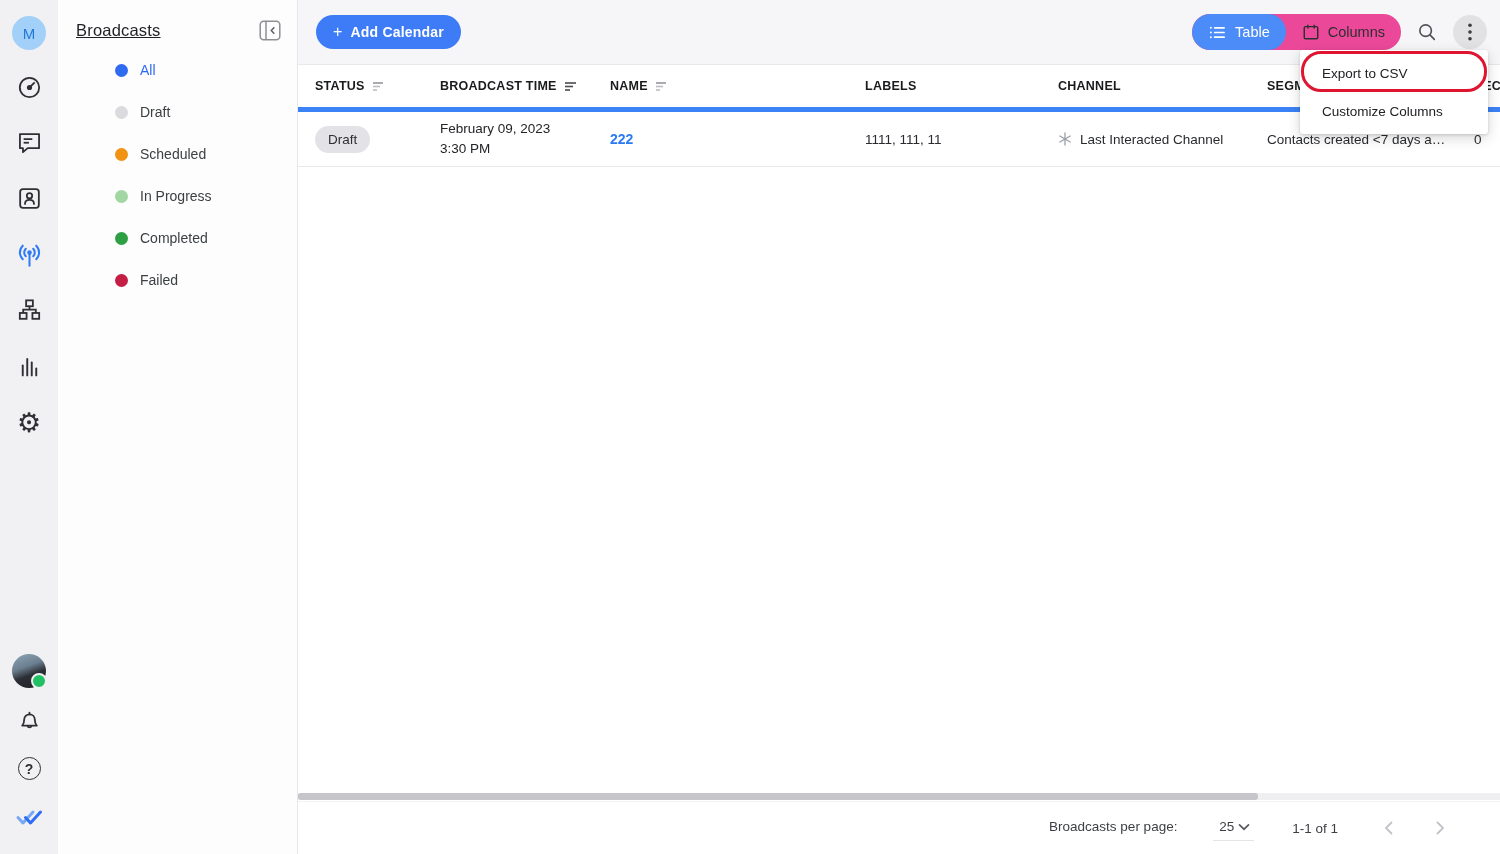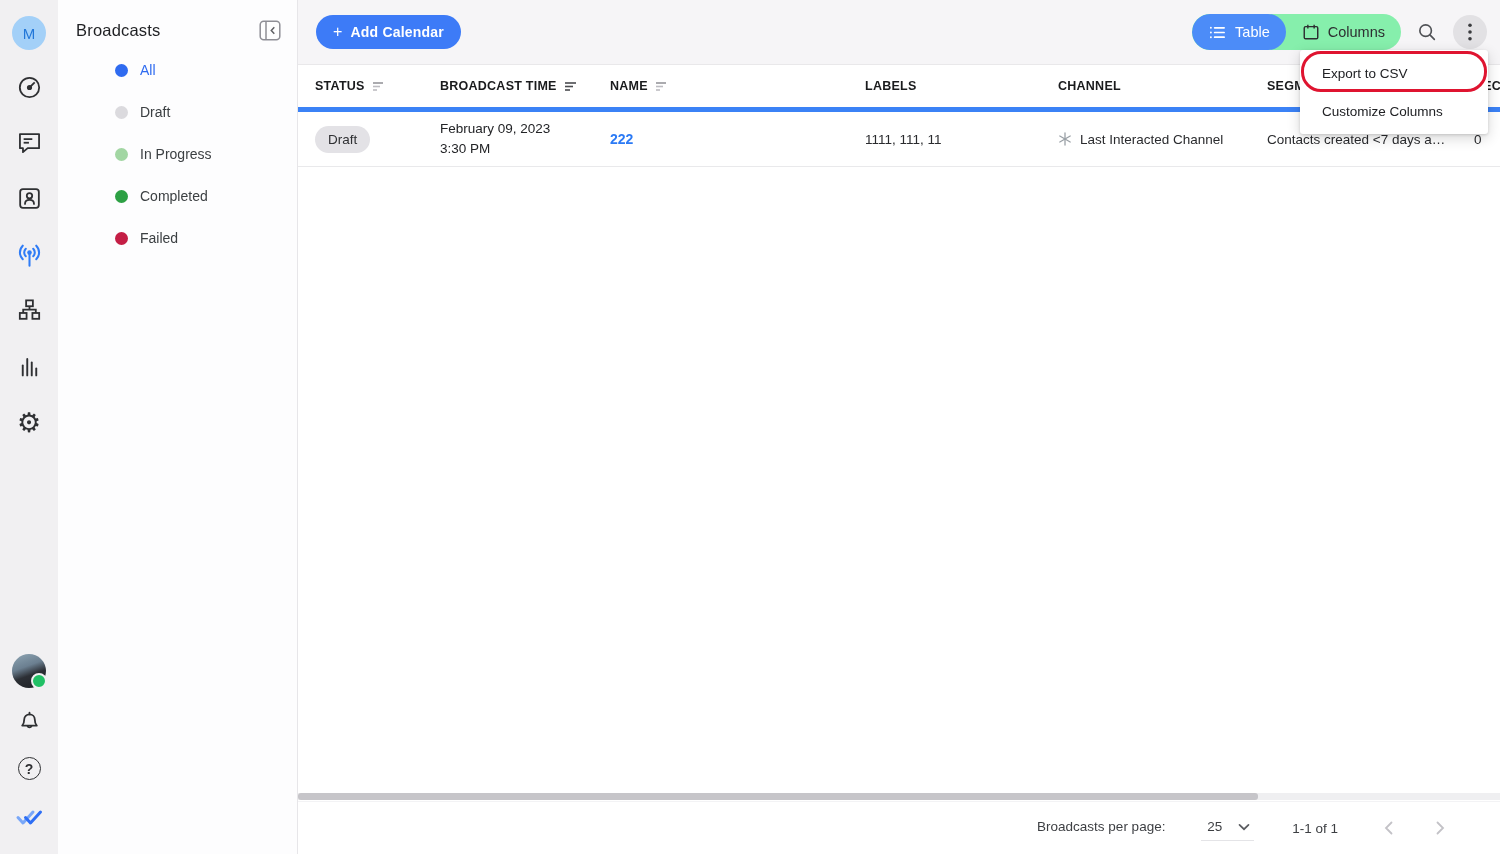--- a/index.html
+++ b/index.html
@@ -17,37 +17,37 @@
               background:linear-gradient(160deg,#8fa6b5 0%,#6b7f90 38%,#2c2f35 60%,#1d2024 100%); }
   .photo-avatar::after { content:""; position:absolute; right:-1px; bottom:-1px; width:12px; height:12px;
               border-radius:50%; background:#21c065; border:2px solid #f1f0f2; }
   .help-circle { width:23px; height:23px; border:1.7px solid #2f3033; border-radius:50%;
               display:flex; align-items:center; justify-content:center; font-size:14px; font-weight:700; color:#2f3033; }
   .gear-glyph { font-size:27px; line-height:27px; color:#2f3033; font-family:"DejaVu Sans",sans-serif; }
   
   .sidebar { position:absolute; left:58px; top:0; width:240px; height:854px; background:#fdfdfe;
              border-right:1px solid #e7e6e9; z-index:4; }
   .sb-head { display:flex; align-items:center; padding:20px 16px 0 18px; }
-  .sb-title { font-size:16.5px; font-weight:500; color:#1f2023; letter-spacing:.2px; }
+  .sb-title { font-size:16.5px; font-weight:500; color:#1f2023; letter-spacing:.2px;text-decoration:underline; }
   .collapse-btn { margin-left:auto; cursor:pointer; display:flex; }
   .filters { position:absolute; top:49px; left:0; right:13px; }
   .filter-item { height:42px; display:flex; align-items:center; padding-left:57px; cursor:pointer; font-size:14px; color:#3c4043; }
   .filter-item .dot { width:13px; height:13px; border-radius:50%; margin-right:12px; flex:0 0 13px; }
   .filter-item.active { color:#2f6bf0; }
   .dot-all{background:#2f6bf0;} .dot-draft{background:#dbdade;} .dot-scheduled{background:#f29213;}
   .dot-inprogress{background:#a2d6a3;} .dot-completed{background:#2da044;} .dot-failed{background:#c41e45;}
   
   .main { position:absolute; left:298px; top:0; width:1202px; height:854px; background:#fff; }
   .topbar { height:65px; background:#f6f5f7; border-bottom:1px solid #e9e8ea;
             display:flex; align-items:center; padding:0 13px 0 18px; }
   .add-btn { height:34px; border:none; border-radius:17px; background:#3d7bf7; color:#fff;
              font-family:inherit; font-size:14px; font-weight:700; padding:0 17px;
              display:flex; align-items:center; gap:8px; cursor:pointer; letter-spacing:.2px; }
   .tb-right { margin-left:auto; display:flex; align-items:center; gap:15px; }
-  .view-toggle { display:flex; height:36px; border-radius:18px; background:#86efac; overflow:hidden; }
+  .view-toggle { display:flex; height:36px; border-radius:18px; background:#ec4899; overflow:hidden; }
   .seg { display:flex; align-items:center; gap:8px; padding:0 16px; font-size:14.5px; cursor:pointer; color:#2d2e31; }
   .seg.sel { background:#4c8cf8; color:#fff; border-radius:18px; font-weight:500; }
   .icon-btn { display:flex; align-items:center; justify-content:center; cursor:pointer; }
   .kebab-btn { width:34px; height:34px; border-radius:50%; background:#e2e1e4; }
   
   .thead { height:47px; display:flex; align-items:center; border-bottom:5px solid #3b82f6; padding-left:17px; }
   .th { display:flex; align-items:center; gap:7px; font-size:12.5px; font-weight:700; color:#1a1b1d;
         letter-spacing:.25px; white-space:nowrap; cursor:pointer; }
   .trow { height:55px; display:flex; align-items:center; border-bottom:1px solid #e9e9eb;
           padding-left:17px; font-size:13.5px; color:#2a2b2e; }
@@ -66,21 +66,21 @@
                color:#212225; cursor:pointer; white-space:nowrap; }
   .annotation { position:absolute; left:1px; right:1px; top:1px; height:41px;
                 border:3.5px solid #df1430; border-radius:20px; pointer-events:none; z-index:11; }
   
   .hscroll { position:absolute; left:0; right:0; top:793px; height:7px; background:#efeff1; cursor:pointer; }
   .hscroll .thumb { width:960px; height:7px; background:#c6c5c9; border-radius:3px; cursor:grab; }
   .footer { position:absolute; left:0; right:0; bottom:0; height:53px; background:#fff;
             display:flex; align-items:center; justify-content:flex-end; padding-right:38px;
             font-size:13.5px; color:#3d3f43; border-top:1px solid #f3f3f5; }
   .per-page { margin-right:38px; }
-  .pp-select { display:inline-flex; align-items:center; gap:16px; margin-left:32px; padding:4px 4px 6px 6px;
+  .pp-select { display:inline-flex; align-items:center; gap:4px; margin-left:32px; padding:4px 4px 6px 6px;
                border-bottom:1px solid #e4e4e7; cursor:pointer; }
   .range { margin-right:28px; }
   .pg-btn { width:44px; display:flex; justify-content:center; cursor:default; }
 </style>
 </head>
 <body>
 
 <div class="rail">
   <div class="ri" style="top:16px;">
     <div class="avatar-m">M</div>
@@ -168,20 +168,24 @@
     </span>
   </div>
   <div class="filters">
     <div class="filter-item active">
       <span class="dot dot-all"></span>
       <span>All</span>
     </div>
     <div class="filter-item">
       <span class="dot dot-draft"></span>
       <span>Draft</span>
+    </div>
+    <div class="filter-item">
+      <span class="dot dot-scheduled"></span>
+      <span>Scheduled</span>
     </div>
     <div class="filter-item">
       <span class="dot dot-inprogress"></span>
       <span>In Progress</span>
     </div>
     <div class="filter-item">
       <span class="dot dot-completed"></span>
       <span>Completed</span>
     </div>
     <div class="filter-item">

